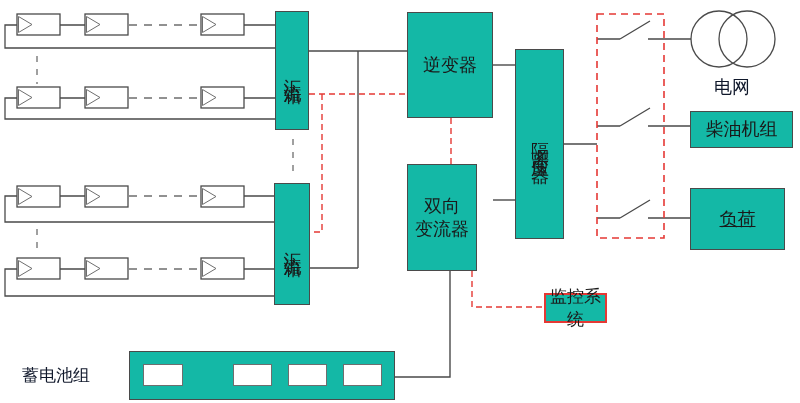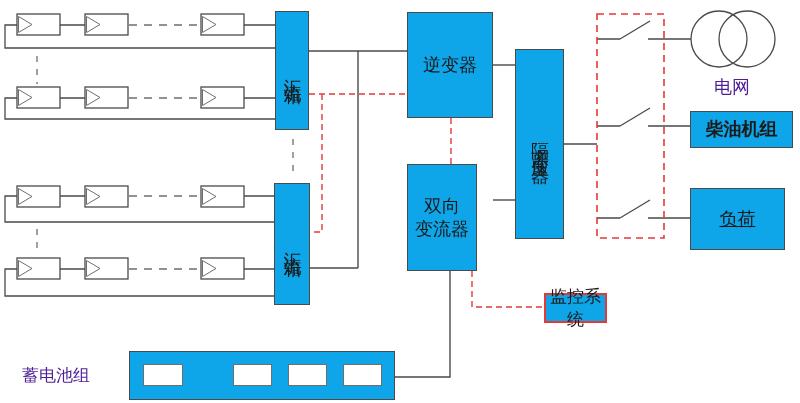--- a/index.html
+++ b/index.html
@@ -2,29 +2,29 @@
 <html><head>
 <meta charset="utf-8">
 <style>
   html,body{margin:0;padding:0;background:#fff;}
   #stage{
     position:relative;width:800px;height:403px;background:#fff;overflow:hidden;
     font-family:"Liberation Sans","DejaVu Sans",sans-serif;color:#1a1a1a;
   }
   #wires{position:absolute;left:0;top:0;z-index:1;}
   .box{
-    position:absolute;z-index:2;background:#0ea5e9;border:1px solid #4a4a4a;
+    position:absolute;z-index:2;background:#14b8a6;border:1px solid #4a4a4a;
     display:flex;align-items:center;justify-content:center;
     font-size:18px;line-height:23px;color:#1a1a1a;box-sizing:border-box;
     text-align:center;white-space:pre-line;
   }
   .vtext{writing-mode:vertical-lr;text-orientation:upright;letter-spacing:4px;}
   .box.red{border:2px solid #e53935;font-size:17px;}
   .freelabel{
-    position:absolute;z-index:2;font-size:17px;color:#4c1d95;text-align:center;
+    position:absolute;z-index:2;font-size:17px;color:#0f172a;text-align:center;
   }
   .cell{
     position:absolute;z-index:2;background:#fff;border:1px solid #6e6e6e;box-sizing:border-box;
   }
 </style>
 </head>
 <body>
 
 <div id="stage">
 
@@ -104,21 +104,21 @@
 
   <div class="box vtext" style="left:274px;top:183px;width:36px;height:122px;">汇流箱</div>
 
   <div class="box" style="left:407px;top:12px;width:86px;height:106px;">逆变器</div>
 
   <div class="box" style="left:407px;top:164px;width:70px;height:107px;">双向
 变流器</div>
 
   <div class="box vtext" style="left:515px;top:49px;width:49px;height:190px;letter-spacing:6px;">隔离变压器</div>
 
-  <div class="box" style="left:690px;top:111px;width:103px;height:37px;font-weight:bold;">柴油机组</div>
+  <div class="box" style="left:690px;top:111px;width:103px;height:37px;">柴油机组</div>
 
   <div class="box" style="left:690px;top:188px;width:95px;height:62px;text-decoration:underline;">负荷</div>
 
   <div class="box red" style="left:544px;top:293px;width:63px;height:30px;">监控系统</div>
 
   <div class="box" style="left:129px;top:351px;width:266px;height:49px;border-width:1.4px;"></div>
   <div class="cell" style="left:143px;top:364px;width:40px;height:22px;"></div>
   <div class="cell" style="left:233px;top:364px;width:39px;height:22px;"></div>
   <div class="cell" style="left:288px;top:364px;width:39px;height:22px;"></div>
   <div class="cell" style="left:343px;top:364px;width:39px;height:22px;"></div>

